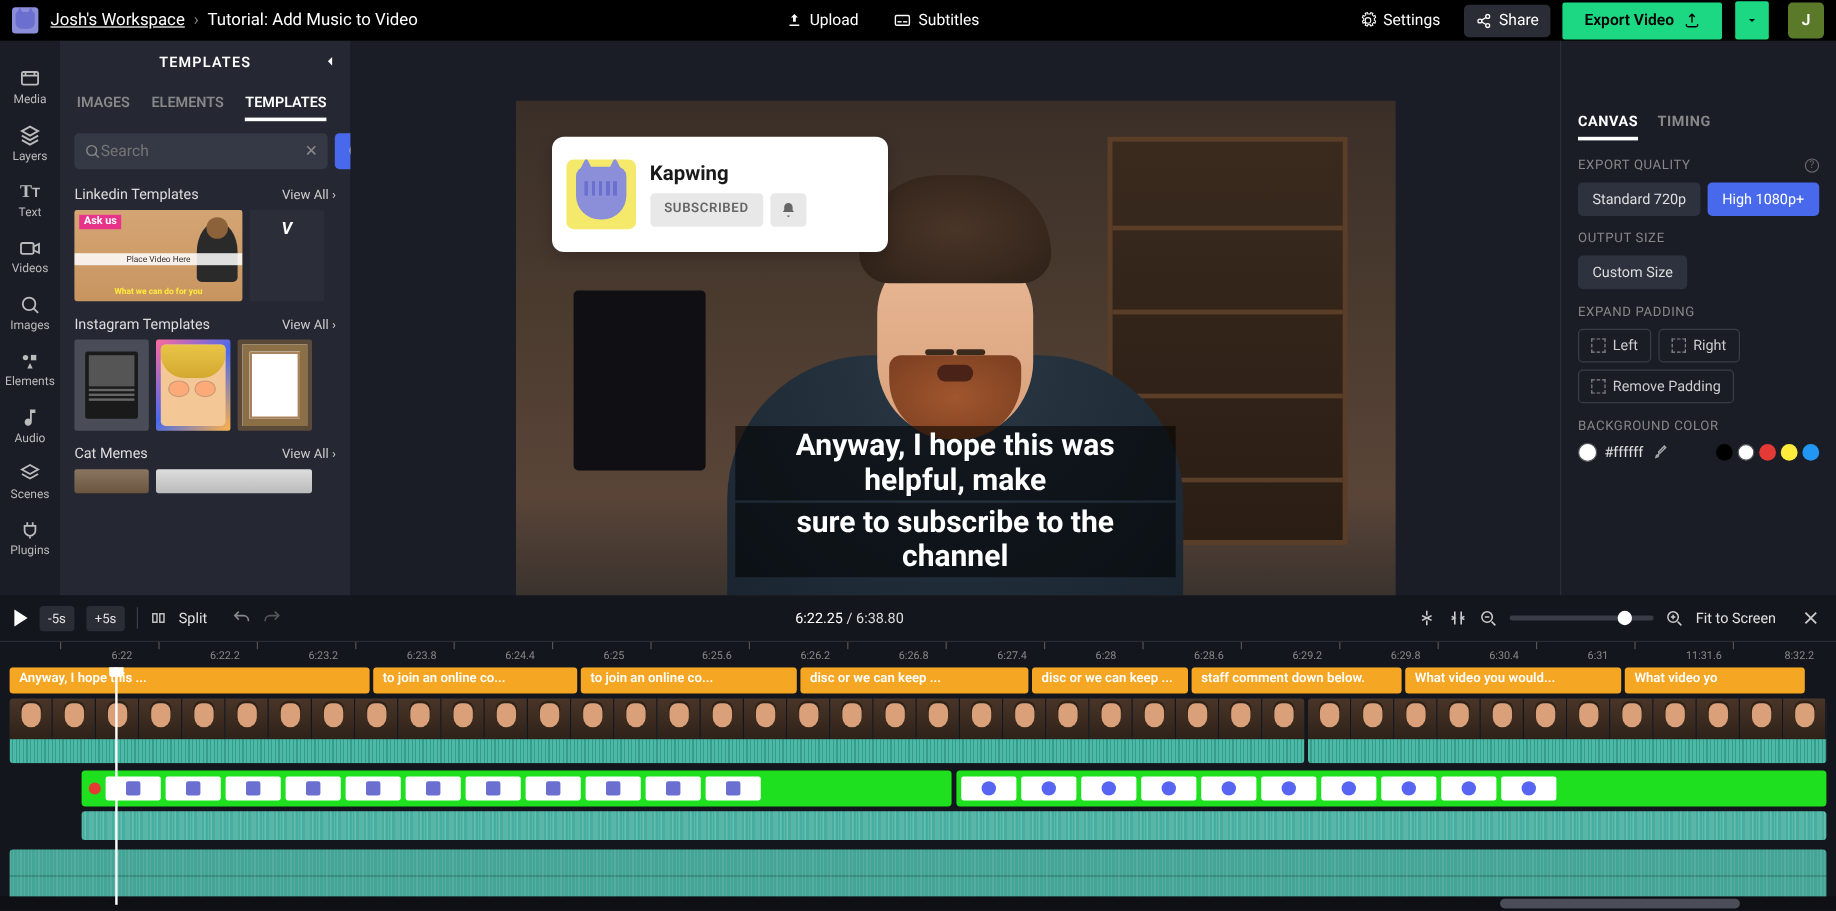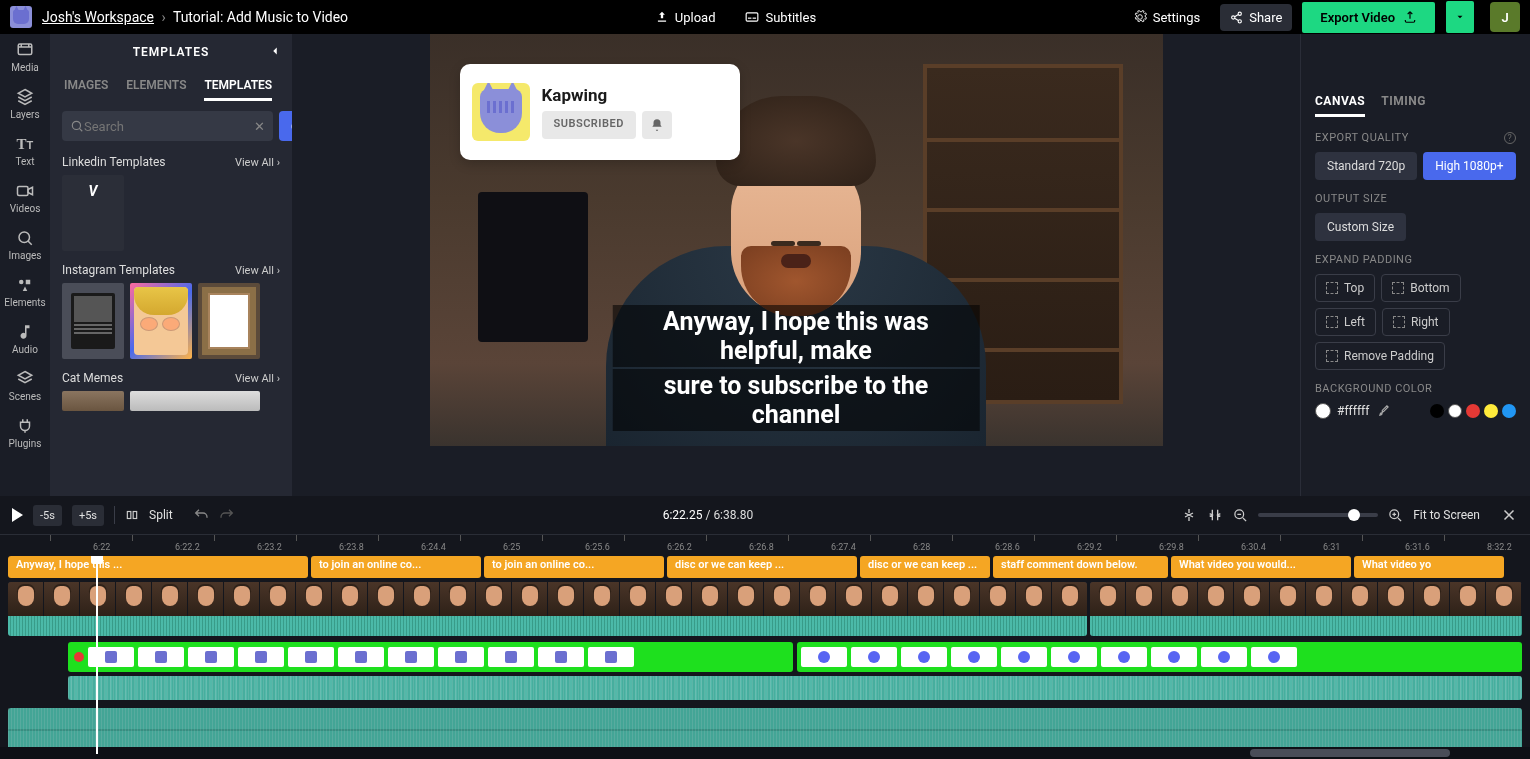--- a/index.html
+++ b/index.html
@@ -14,21 +14,21 @@
 .crumb-link { text-decoration:underline; cursor:pointer; }
 .crumb-sep { margin:0 4px; color:#888; }
 .spacer { flex:1; }
 .top-btn { display:flex; align-items:center; gap:6px; padding:6px 10px; color:#fff; font-size:13px; cursor:pointer; border-radius:4px; }
 .top-btn.share { background:#2a2d36; }
 .export-btn { background:#1dd882; color:#000; font-weight:600; padding:8px 18px; border-radius:2px; display:flex; align-items:center; gap:8px; cursor:pointer; }
 .export-drop { background:#1dd882; width:28px; height:32px; display:flex; align-items:center; justify-content:center; cursor:pointer; margin-left:1px; border-radius:2px; }
 .avatar-sq { width:30px; height:30px; background:#5a7a2a; border-radius:4px; display:flex; align-items:center; justify-content:center; color:#fff; font-weight:600; margin-left:6px; }
 .icon { display:inline-flex; }
 .main-area { display:flex; height:462px; }
-.left-rail { width:50px; background:#1a1d26; display:flex; flex-direction:column; align-items:center; padding-top:0; gap:2px; }
+.left-rail { width:50px; background:#1a1d26; display:flex; flex-direction:column; align-items:center; padding-top:16px; gap:2px; }
 .rail-item { width:50px; display:flex; flex-direction:column; align-items:center; gap:2px; padding:6px 0; cursor:pointer; color:#bbb; font-size:10px; }
 .rail-icon { width:20px; height:20px; display:flex; align-items:center; justify-content:center; }
 .templates-panel { width:242px; background:#252833; display:flex; flex-direction:column; position:relative; }
 .panel-head { height:36px; display:flex; align-items:center; justify-content:center; color:#fff; font-weight:600; font-size:12px; letter-spacing:1px; position:relative; }
 .panel-collapse { position:absolute; right:10px; cursor:pointer; }
 .panel-tabs { display:flex; gap:18px; padding:8px 14px 0; font-size:12px; font-weight:600; color:#888; }
 .panel-tab { cursor:pointer; padding-bottom:6px; }
 .panel-tab.active { color:#fff; border-bottom:3px solid #fff; }
 .search-row { display:flex; gap:6px; padding:10px 12px; }
 .search-box { flex:1; background:#353945; border-radius:4px; display:flex; align-items:center; padding:0 8px; height:30px; }
@@ -53,21 +53,21 @@
 .thumb-ig1-inner { width:44px; height:56px; background:#1a1a1a; border-radius:2px; padding:3px; }
 .thumb-ig1-sq { width:100%; height:26px; background:#555; margin-bottom:2px; }
 .thumb-ig1-bar { height:2px; background:#666; margin:2px 0; }
 .thumb-ig2 { background:linear-gradient(135deg,#ff6b9d,#4969ed,#ffb347); padding:4px; }
 .thumb-ig2-face { width:100%; height:100%; background:#f4c896; border-radius:4px; position:relative; overflow:hidden; }
 .thumb-ig2-hair { position:absolute; top:0; left:0; right:0; height:28px; background:linear-gradient(#e8c547,#d4a82f); border-radius:4px 4px 20px 20px; }
 .thumb-ig2-glasses { position:absolute; top:30px; left:50%; transform:translateX(-50%); width:42px; height:14px; display:flex; gap:4px; }
 .thumb-ig2-lens { width:18px; height:14px; background:rgba(255,150,100,.6); border-radius:50%; border:1px solid #c97; }
 .thumb-ig3 { background:#5b4a3a; padding:4px; }
 .thumb-ig3-frame { width:100%; height:100%; border:6px solid #8b6f47; background:#fff; box-shadow:inset 0 0 0 2px #a8835c; }
-.canvas-area { flex:1; background:#1a1d26; display:flex; align-items:flex-start; justify-content:center; position:relative; }
+.canvas-area { flex:1; background:#1a1d26; display:flex; align-items:flex-end; justify-content:center; position:relative; }
 .video-preview { width:733px; height:412px; background:linear-gradient(180deg,#3a2f28 0%,#4a3a2e 40%,#5a4438 80%,#3a332e 100%); position:relative; overflow:hidden; }
 .bg-shelf { position:absolute; right:40px; top:30px; width:200px; height:340px; background:linear-gradient(#3a2a1e,#2a1d14); border:4px solid #5a3e28; }
 .shelf-line { position:absolute; left:0; right:0; height:4px; background:#5a3e28; }
 .bg-monitor { position:absolute; left:48px; top:158px; width:110px; height:150px; background:#0f0f14; border-radius:4px; }
 .person-body { position:absolute; left:50%; bottom:0; transform:translateX(-50%); width:380px; height:200px; background:radial-gradient(ellipse at center top,#2a3845,#1a2530); border-radius:120px 120px 0 0; }
 .person-head { position:absolute; left:50%; bottom:130px; transform:translateX(-50%); width:180px; height:220px; }
 .face { position:absolute; left:50%; bottom:0; transform:translateX(-50%); width:130px; height:160px; background:linear-gradient(#e8b896,#d9a07a); border-radius:60px 60px 70px 70px; }
 .hair-top { position:absolute; top:0; left:10px; right:10px; height:90px; background:radial-gradient(#4a3528,#2e2118); border-radius:80px 80px 30px 30px; }
 .beard { position:absolute; bottom:0; left:50%; transform:translateX(-50%); width:110px; height:70px; background:radial-gradient(#a0562e,#7a3e20); border-radius:10px 10px 50px 50px; }
 .mouth { position:absolute; bottom:48px; left:50%; transform:translateX(-50%); width:30px; height:14px; background:#4a2218; border-radius:14px; }
@@ -309,20 +309,27 @@
         <span class="clear-x">✕</span>
       </div>
       <button class="go-btn">Go</button>
     </div>
     <div class="cat-block">
       <div class="cat-head">
           <span>Linkedin Templates</span>
           <span class="viewall">View All ›</span>
         </div>
       <div class="thumbs">
+        <div class="thumb thumb-li1" style="width:140px">
+          <div class="thumb-li1-top">Ask us</div>
+          <div class="thumb-li1-person"></div>
+            <div class="thumb-li1-head"></div>
+          <div class="thumb-li1-mid">Place Video Here</div>
+          <div class="thumb-li1-bot">What we can do for you</div>
+        </div>
         <div class="thumb sm thumb-li2">
             <div class="thumb-li2-v">V</div>
           </div>
       </div>
     </div>
     <div class="cat-block">
       <div class="cat-head">
           <span>Instagram Templates</span>
           <span class="viewall">View All ›</span>
         </div>
@@ -422,30 +429,20 @@
     </div>
     <div class="rp-sec-title">
         <span>OUTPUT SIZE</span>
       </div>
     <div class="rp-btns" style="margin-top:6px">
       <button class="rp-btn">Custom Size</button>
     </div>
     <div class="rp-sec-title">
         <span>EXPAND PADDING</span>
       </div>
-    <div class="rp-btns">
-      <div class="pad-btn">
-          <div class="dashed-sq"></div>
-          <span>Top</span>
-        </div>
-      <div class="pad-btn">
-          <div class="dashed-sq"></div>
-          <span>Bottom</span>
-        </div>
-    </div>
     <div class="rp-btns" style="margin-top:6px">
       <div class="pad-btn">
           <div class="dashed-sq"></div>
           <span>Left</span>
         </div>
       <div class="pad-btn">
           <div class="dashed-sq"></div>
           <span>Right</span>
         </div>
     </div>
@@ -579,21 +576,21 @@
     <div class="ruler-mark" style="left: 1198px;">
       <div class="ruler-tick"></div>
       <div class="ruler-label">6:30.4</div>
     </div>
     <div class="ruler-mark" style="left: 1280px;">
       <div class="ruler-tick"></div>
       <div class="ruler-label">6:31</div>
     </div>
     <div class="ruler-mark" style="left: 1362px;">
       <div class="ruler-tick"></div>
-      <div class="ruler-label">6:31.6</div>
+      <div class="ruler-label">11:31.6</div>
     </div>
     <div class="ruler-mark" style="left: 1444px;">
       <div class="ruler-tick"></div>
       <div class="ruler-label">8:32.2</div>
     </div>
   </div>
 
 <div class="tracks-area">
   <div class="playhead" style="left:96px;height:198px">
       <div class="playhead-head"></div>

